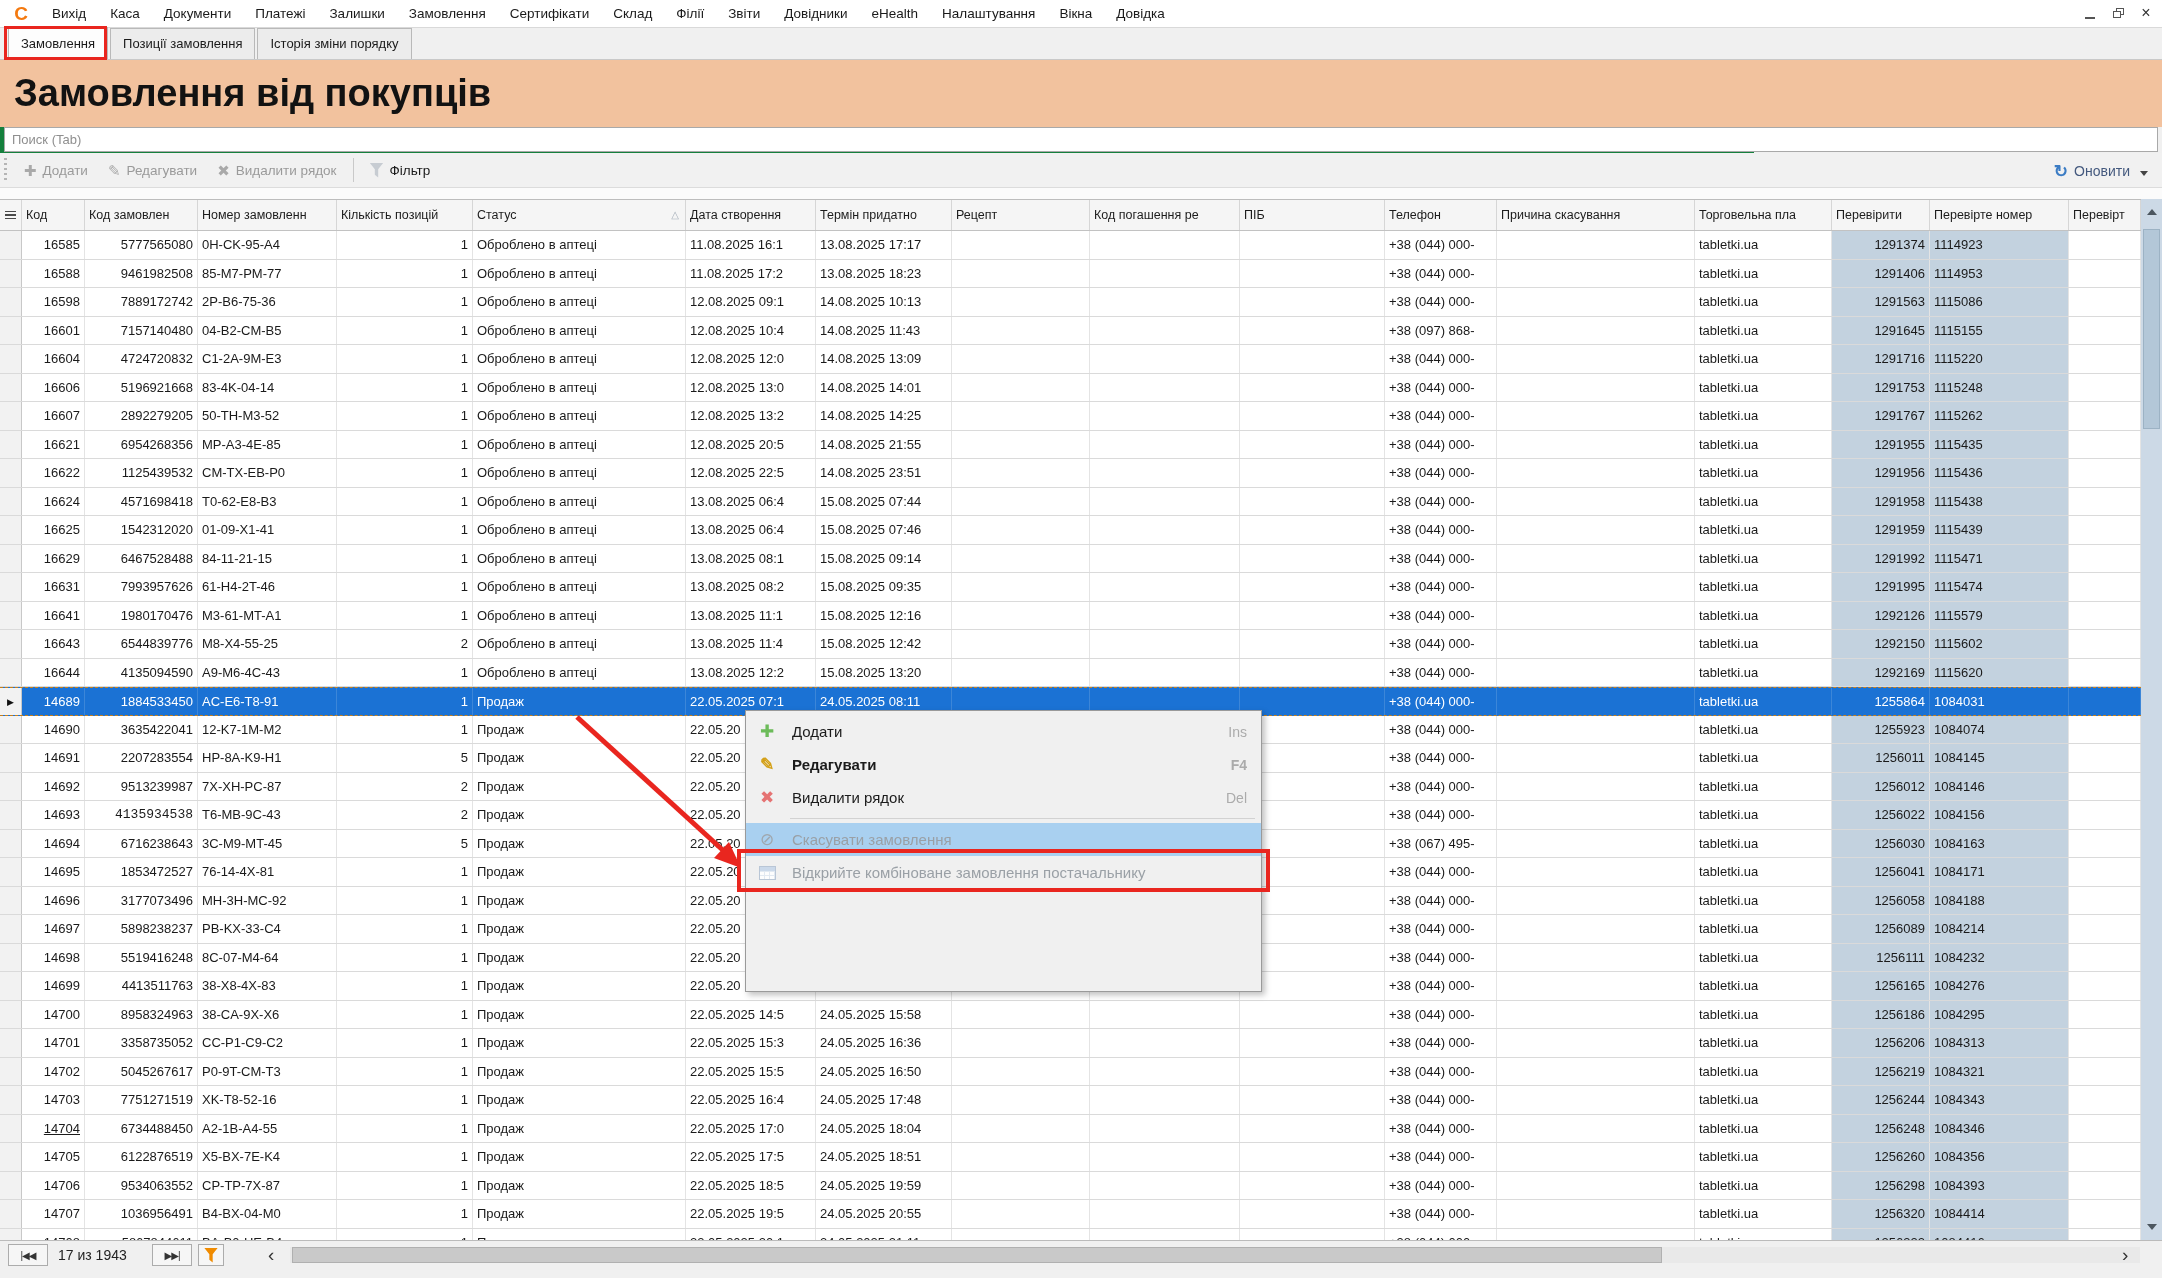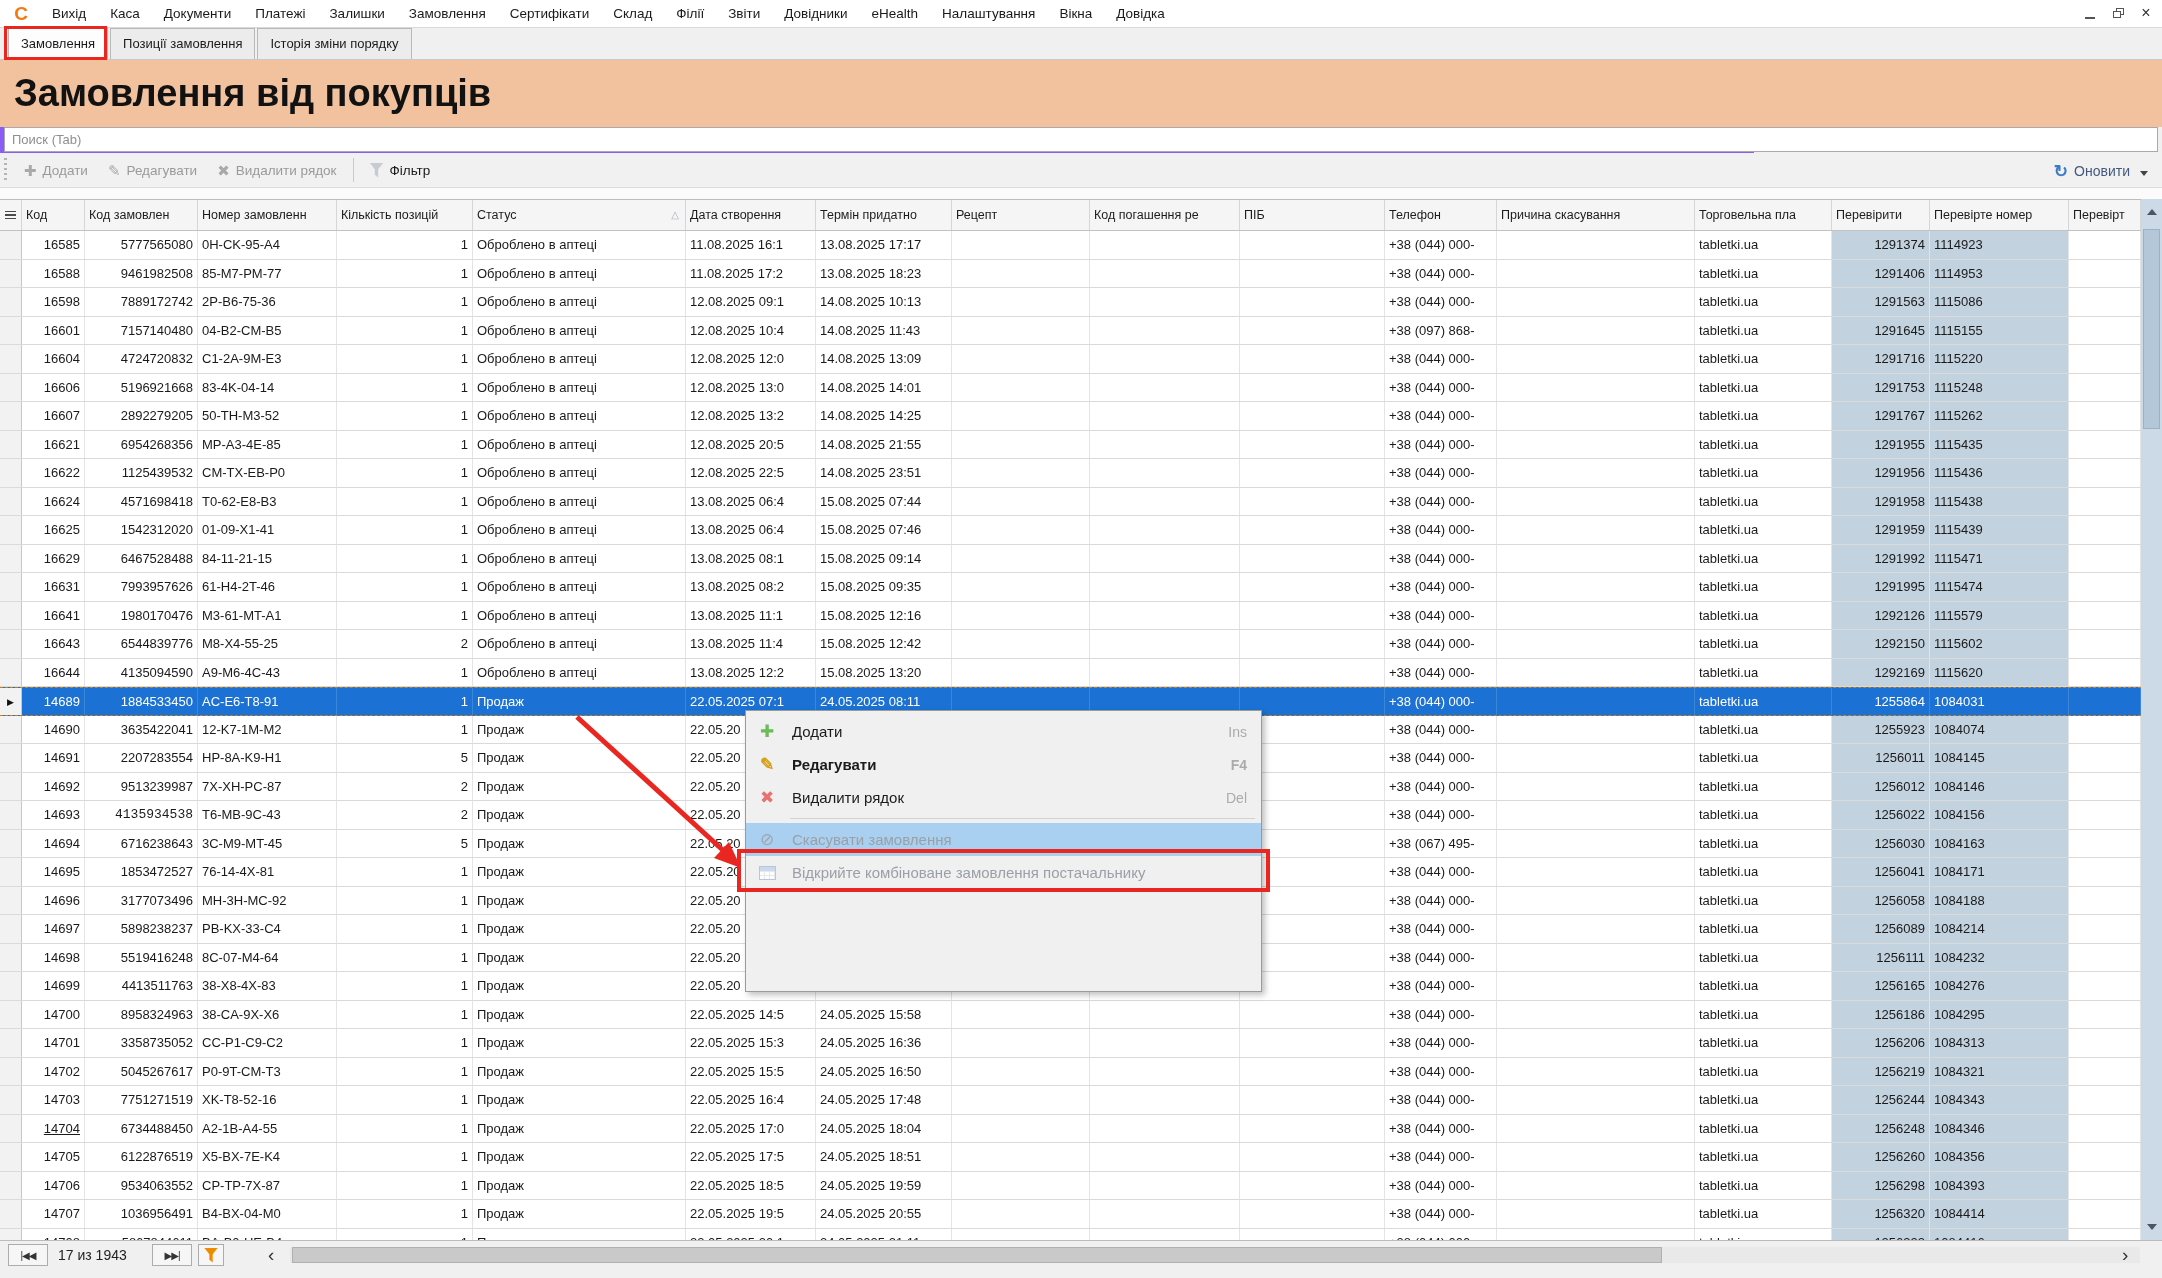--- a/index.html
+++ b/index.html
@@ -27,21 +27,21 @@
             border-bottom:1px solid #c9c9c9; display:flex; align-items:flex-end; padding-left:8px; }
   .tab { font-size:13px; padding:0 12px; height:31px; line-height:30px; background:#ececec;
          border:1px solid #b9b9b9; border-bottom:none; margin-right:2px; white-space:nowrap; }
   .tab.active { background:#fdfdfd; height:32px; line-height:31px; }
 
   
   .pagetitle { position:absolute; left:0; top:60px; width:2162px; height:67px; background:var(--titlebg);
                font-size:38px; font-weight:700; color:#121212; line-height:67px; padding-left:14px; }
 
   
-  .searchwrap { position:absolute; left:0; top:127px; width:1754px; height:26px; background:#8b5cf6; }
+  .searchwrap { position:absolute; left:0; top:127px; width:1754px; height:26px; background:#15803d; }
   .searchwrap input { position:absolute; left:4px; top:0; width:2154px; height:25px; border:1px solid #a9a9a9;
                font-family:"Liberation Sans",sans-serif; font-size:13px; padding:0 7px; color:#222; background:#fff; }
   .searchwrap input::placeholder { color:#8f8f8f; opacity:1; }
 
   
   .toolbar { position:absolute; left:0; top:153px; width:2162px; height:35px; background:#f1f1f1;
              border-bottom:1px solid #dcdcdc; display:flex; align-items:center; }
   .grip { width:5px; height:24px; margin:0 7px 0 4px;
           background:repeating-linear-gradient(#b5b5b5 0 2px, transparent 2px 5px); width:3px; }
   .tbtn { display:flex; align-items:center; gap:6px; font-size:13.5px; padding:0 10px; height:28px; }

